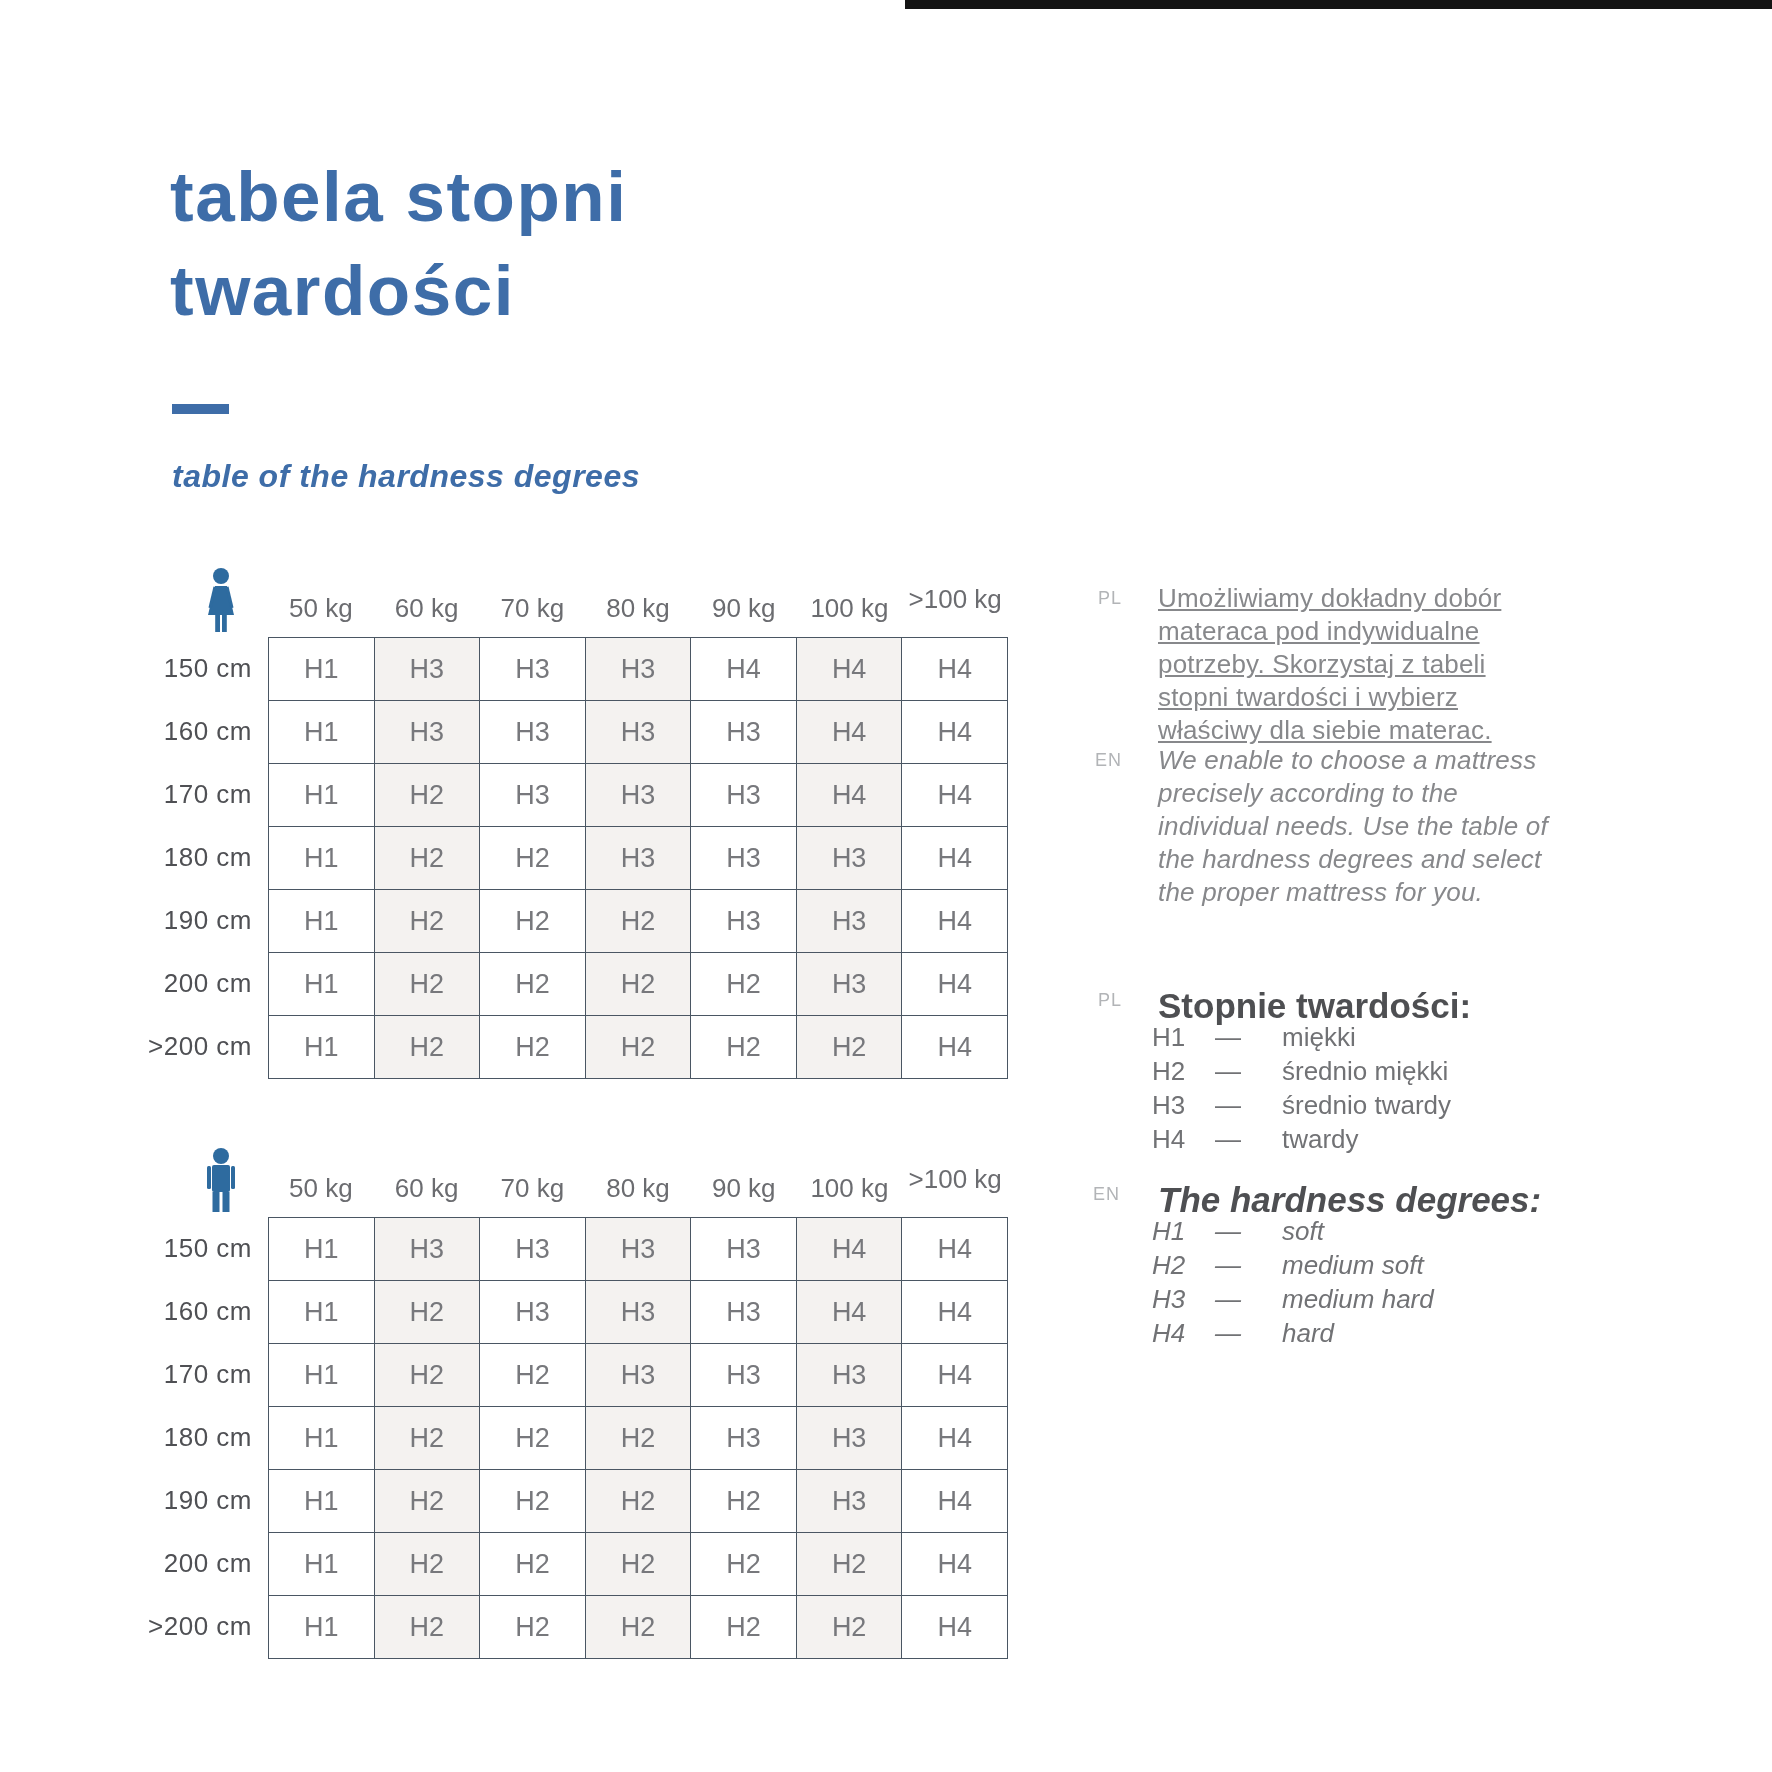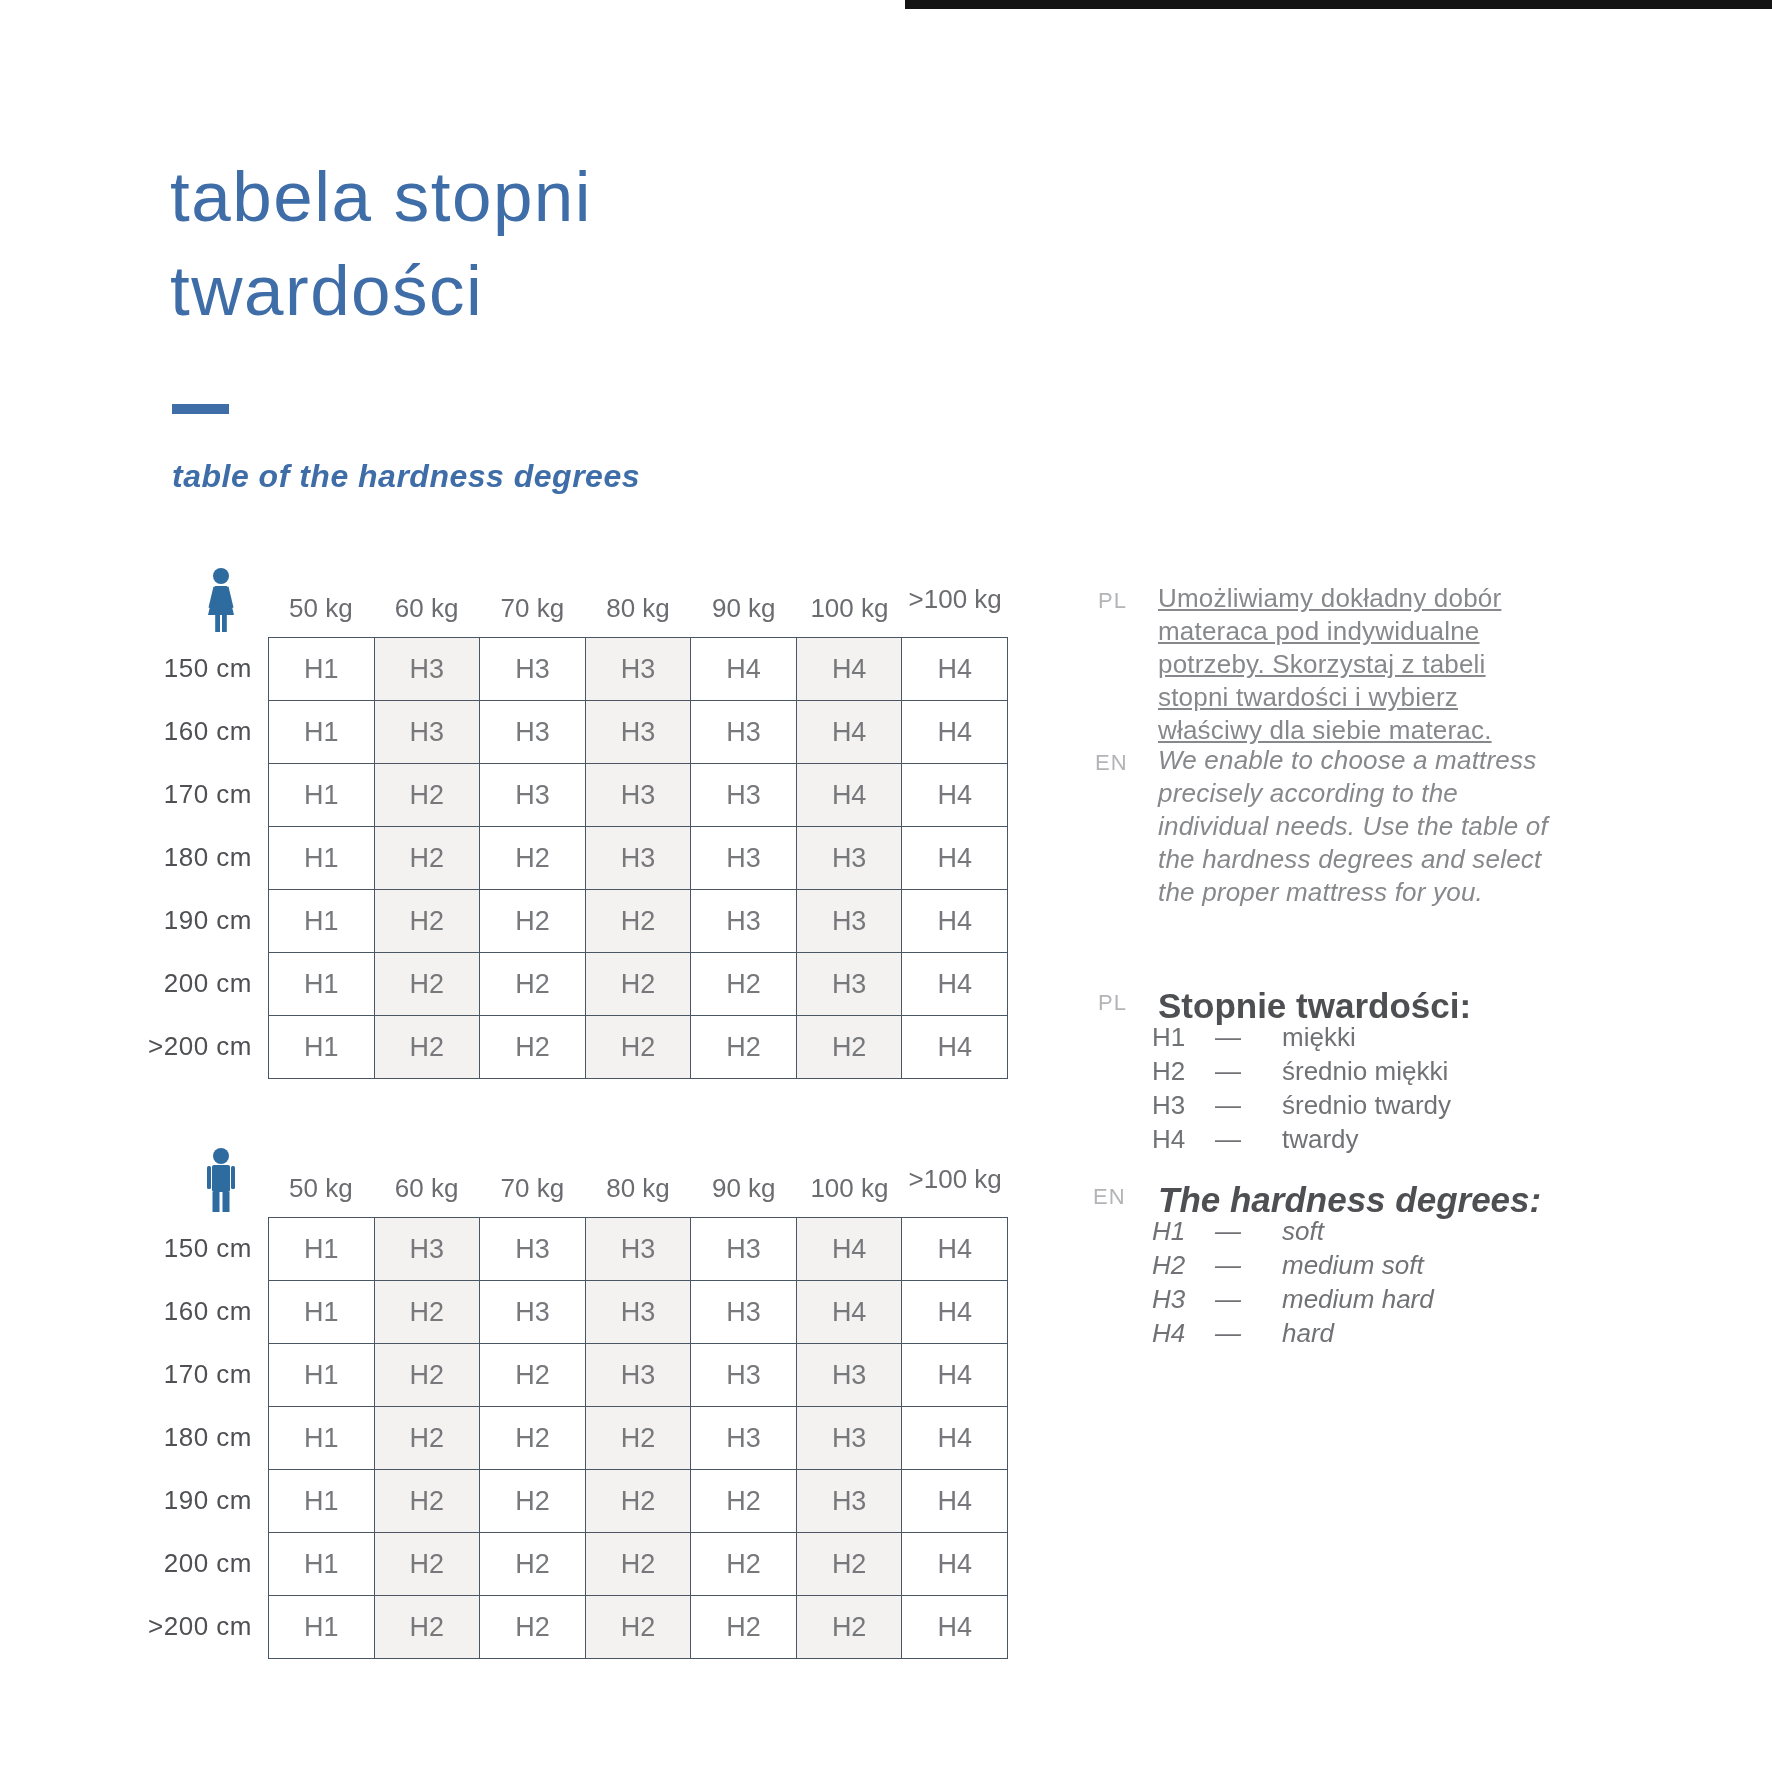--- a/index.html
+++ b/index.html
@@ -1,21 +1,21 @@
 <!DOCTYPE html>
 <html><head>
 <meta charset="utf-8">
 <style>
   * { margin:0; padding:0; box-sizing:border-box; }
   html,body { width:1772px; height:1772px; background:#ffffff;
               font-family:"Liberation Sans", sans-serif; position:relative; overflow:hidden; }
 
   .topbar { position:absolute; left:905px; top:0; width:867px; height:9px; background:#141414; }
 
-  .title { position:absolute; left:170px; top:150px; font-size:71px; font-weight:400;
+  .title { position:absolute; left:170px; top:150px; font-size:71px; font-weight:700;
            line-height:94px; letter-spacing:1.5px; color:#3e6da8; }
   .title-dash { position:absolute; left:172px; top:404px; width:57px; height:10px; background:#3e6da8; }
   .subtitle { position:absolute; left:172px; top:458px; font-size:32px; font-weight:700;
               font-style:italic; color:#3e6da8; letter-spacing:0.5px; }
 
   .person-icon { position:absolute; left:202px; }
   .icon-f { top:568px; }
   .icon-m { top:1148px; }
 
   .kg-row { position:absolute; left:268px; width:740px; height:32px; display:flex; }
@@ -33,21 +33,21 @@
   .grid { position:absolute; left:268px; width:740px;
           display:grid; grid-template-columns:repeat(7,1fr); grid-auto-rows:63px;
           border-top:1px solid #4a5663; border-left:1px solid #4a5663; }
   .grid-1 { top:637px; }
   .grid-2 { top:1217px; }
   .cell { border-right:1px solid #4a5663; border-bottom:1px solid #4a5663;
           display:flex; align-items:center; justify-content:center;
           font-size:27px; color:#77787c; background:#ffffff; }
   .cell.shade { background:#f4f2f0; }
 
-  .lang-label { position:absolute; font-size:22px; color:#b2b4b7; letter-spacing:1px; }
+  .lang-label { position:absolute; font-size:18px; color:#b2b4b7; letter-spacing:1px; }
   .para { position:absolute; left:1158px; width:398px; font-size:26px; line-height:33px;
           color:#87888b; letter-spacing:0.2px; }
   .para.italic { font-style:italic; }
 
   .legend-title { position:absolute; left:1158px; font-size:35px; font-weight:700; color:#4e4f52; }
   .legend-title.italic { font-style:italic; }
   .legend { position:absolute; left:1152px; }
   .legend-item { height:34px; display:flex; align-items:center; font-size:26px; color:#717275; }
   .legend.italic .legend-item { font-style:italic; }
   .legend-code { width:63px; }

